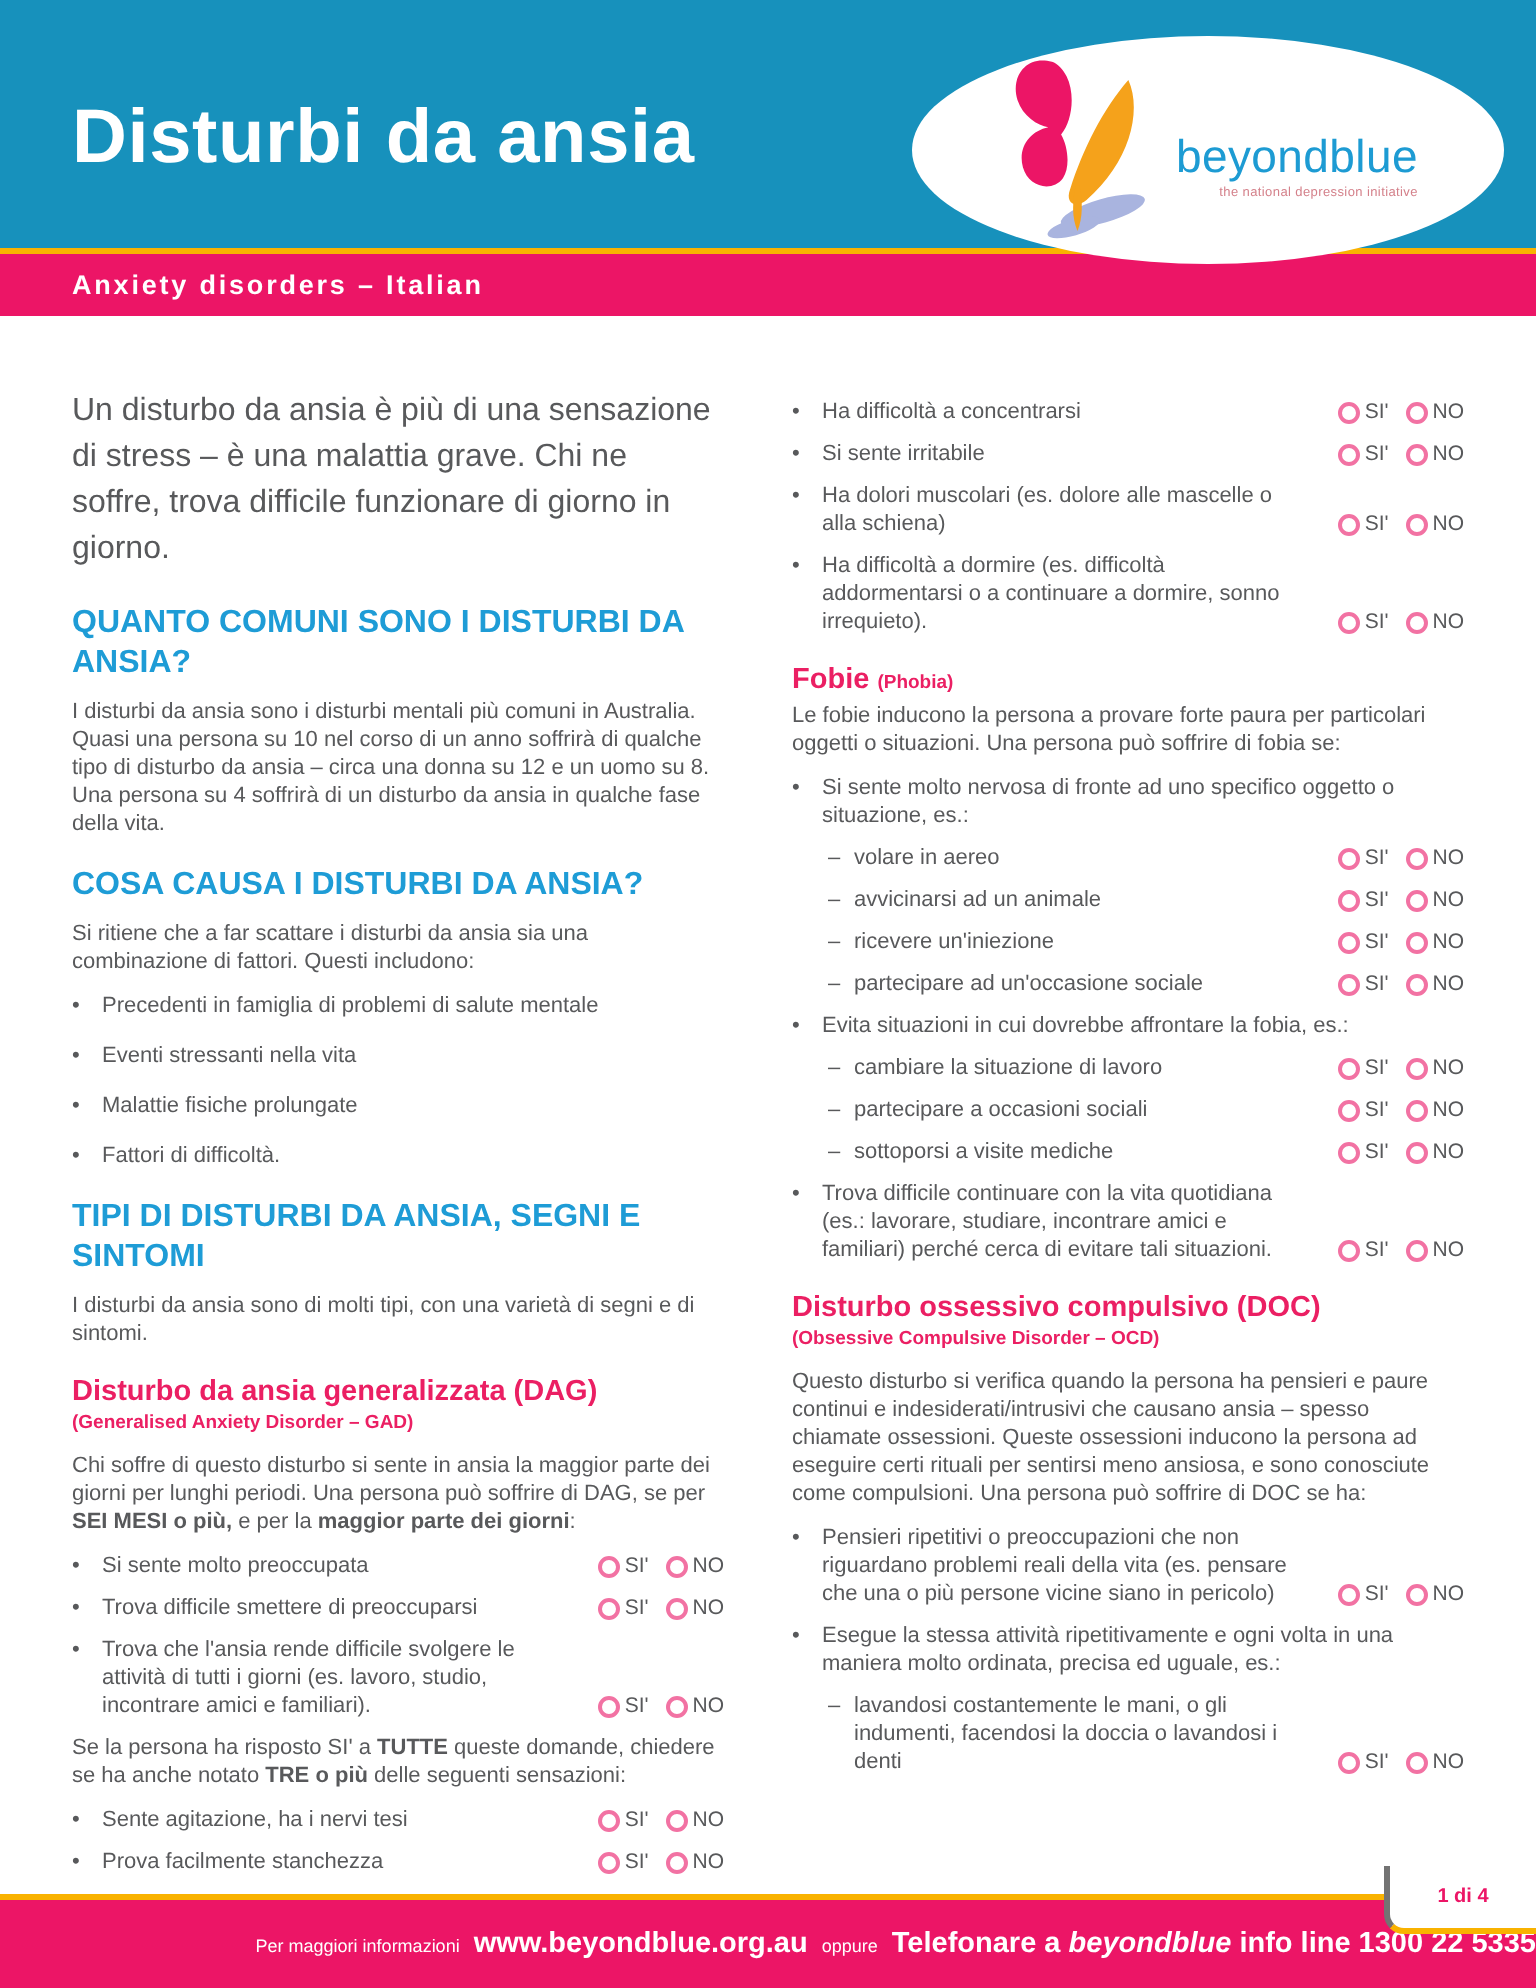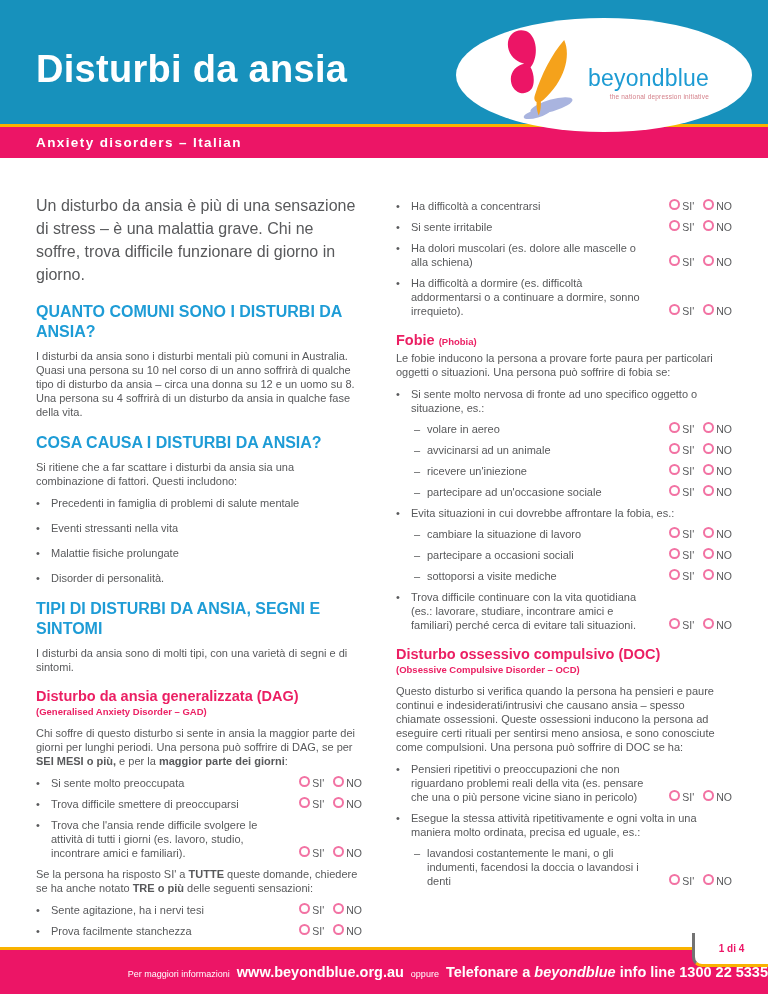--- a/index.html
+++ b/index.html
@@ -35,21 +35,21 @@
 
   .blist .brow { display:flex; font-size:11px; line-height:14px; margin-bottom:11px; }
   .marker { width:15px; flex-shrink:0; }
   .dmarker { width:13px; flex-shrink:0; }
 
   .qrow { display:flex; align-items:flex-end; font-size:11px; line-height:14px; margin-bottom:7px; }
   .qrow .qtext { flex:1; display:flex; }
   .qrow .qtext .qt { flex:1; }
   .dashrow { padding-left:18px; }
 
-  .yn { display:flex; align-items:flex-start; flex-shrink:0; margin-left:8px;padding-left:16px; }
+  .yn { display:flex; align-items:center; flex-shrink:0; margin-left:8px;padding-left:16px; }
   .radio { width:11px; height:11px; border:2px solid #F272A3; border-radius:50%; background:#fff; display:inline-block; cursor:pointer; }
   .radio.r2 { margin-left:9px; }
   .ynl { font-size:10.5px; color:#58595B; margin-left:2px; }
 
   
   .footer { position:absolute; left:0; right:0; bottom:0; height:47px; }
   .footer-bar { height:100%; background:#EC1566; border-top:3px solid #F9B200; display:flex; align-items:center; padding-left:36px; color:#fff;justify-content:flex-end; }
   .footer-line { display:flex; align-items:baseline; gap:7px; white-space:nowrap; }
   .f-small { font-size:9px; }
   .f-bold { font-size:14.5px; font-weight:bold; }
@@ -100,21 +100,21 @@
         <div class="brow">
             <span class="marker">•</span>
             <span>Eventi stressanti nella vita</span>
           </div>
         <div class="brow">
             <span class="marker">•</span>
             <span>Malattie fisiche prolungate</span>
           </div>
         <div class="brow">
             <span class="marker">•</span>
-            <span>Disorder di personalità.</span>
+            <span>Fattori di difficoltà.</span>
           </div>
       </div>
 
       <h2 class="h-blue">TIPI DI DISTURBI DA ANSIA, SEGNI E SINTOMI</h2>
       <p class="body">I disturbi da ansia sono di molti tipi, con una varietà di segni e di sintomi.</p>
 
       <h3 class="h-pink">Disturbo da ansia generalizzata (DAG)</h3>
       <div class="h-pink-sub">(Generalised Anxiety Disorder – GAD)</div>
       <p class="body"><span>Chi soffre di questo disturbo si sente in ansia la maggior parte dei giorni per lunghi periodi. Una persona può soffrire di DAG, se per </span><b>SEI MESI o più,</b><span> e per la </span><b>maggior parte dei giorni</b><span>:</span></p>
 

